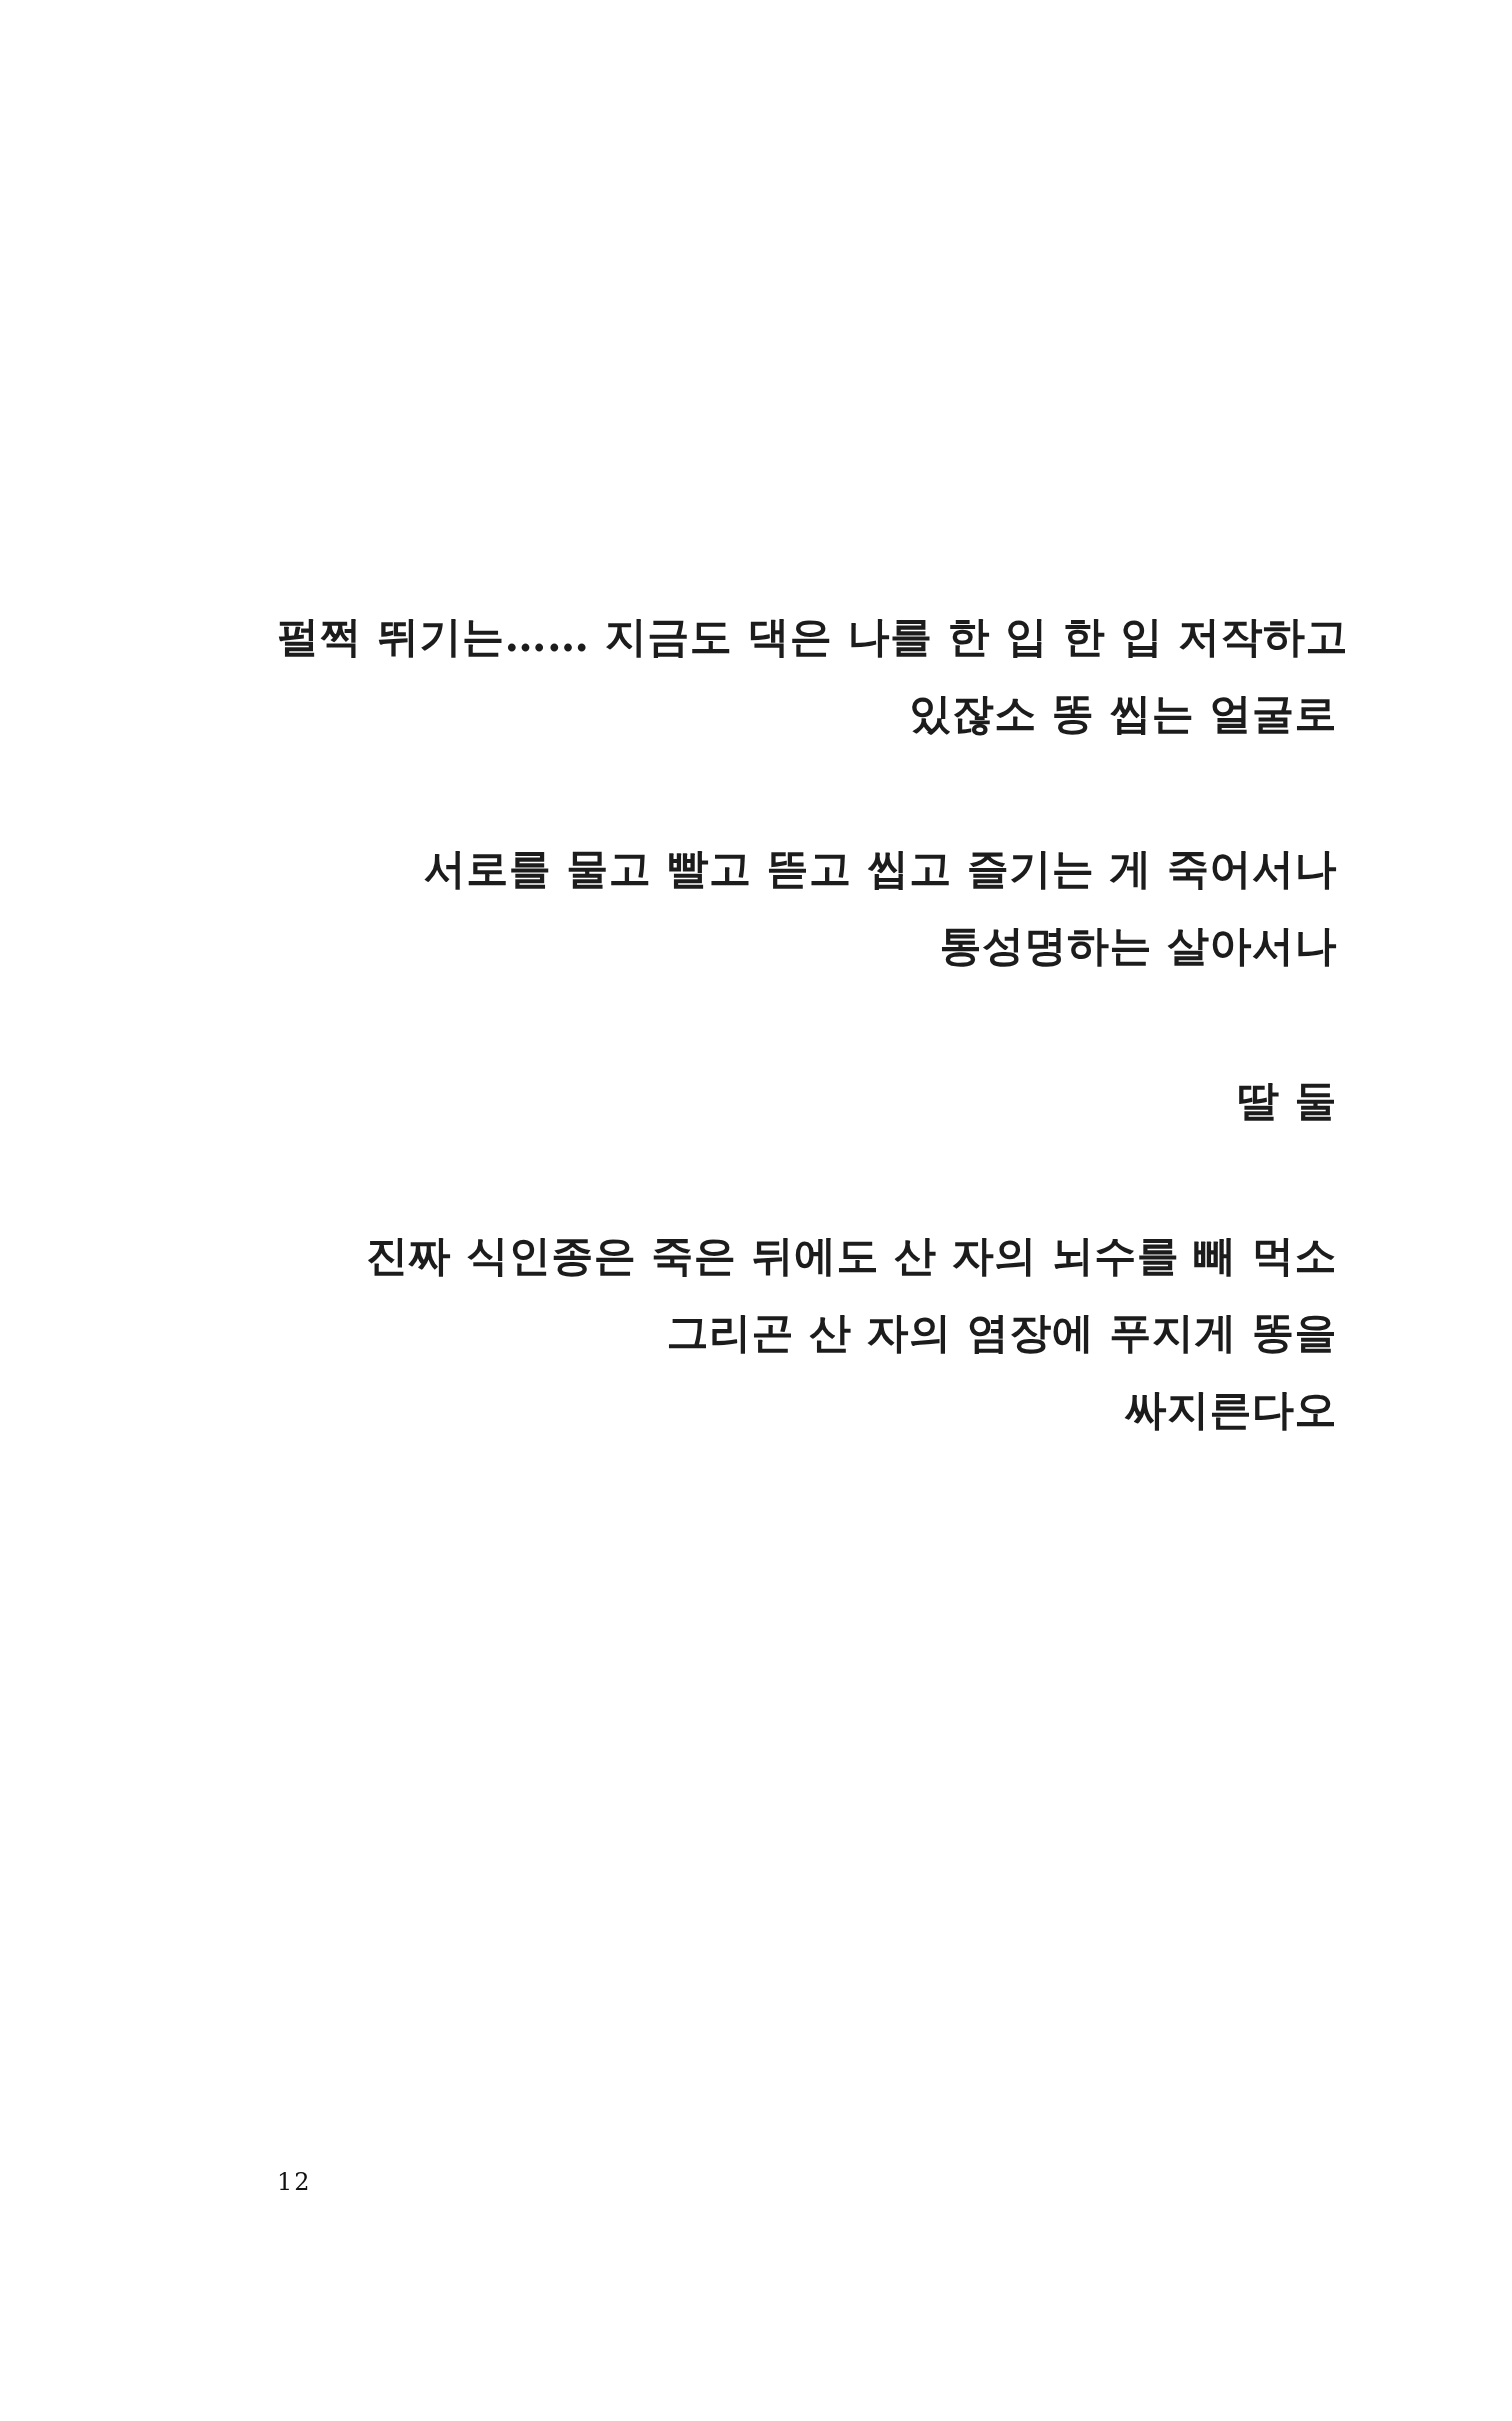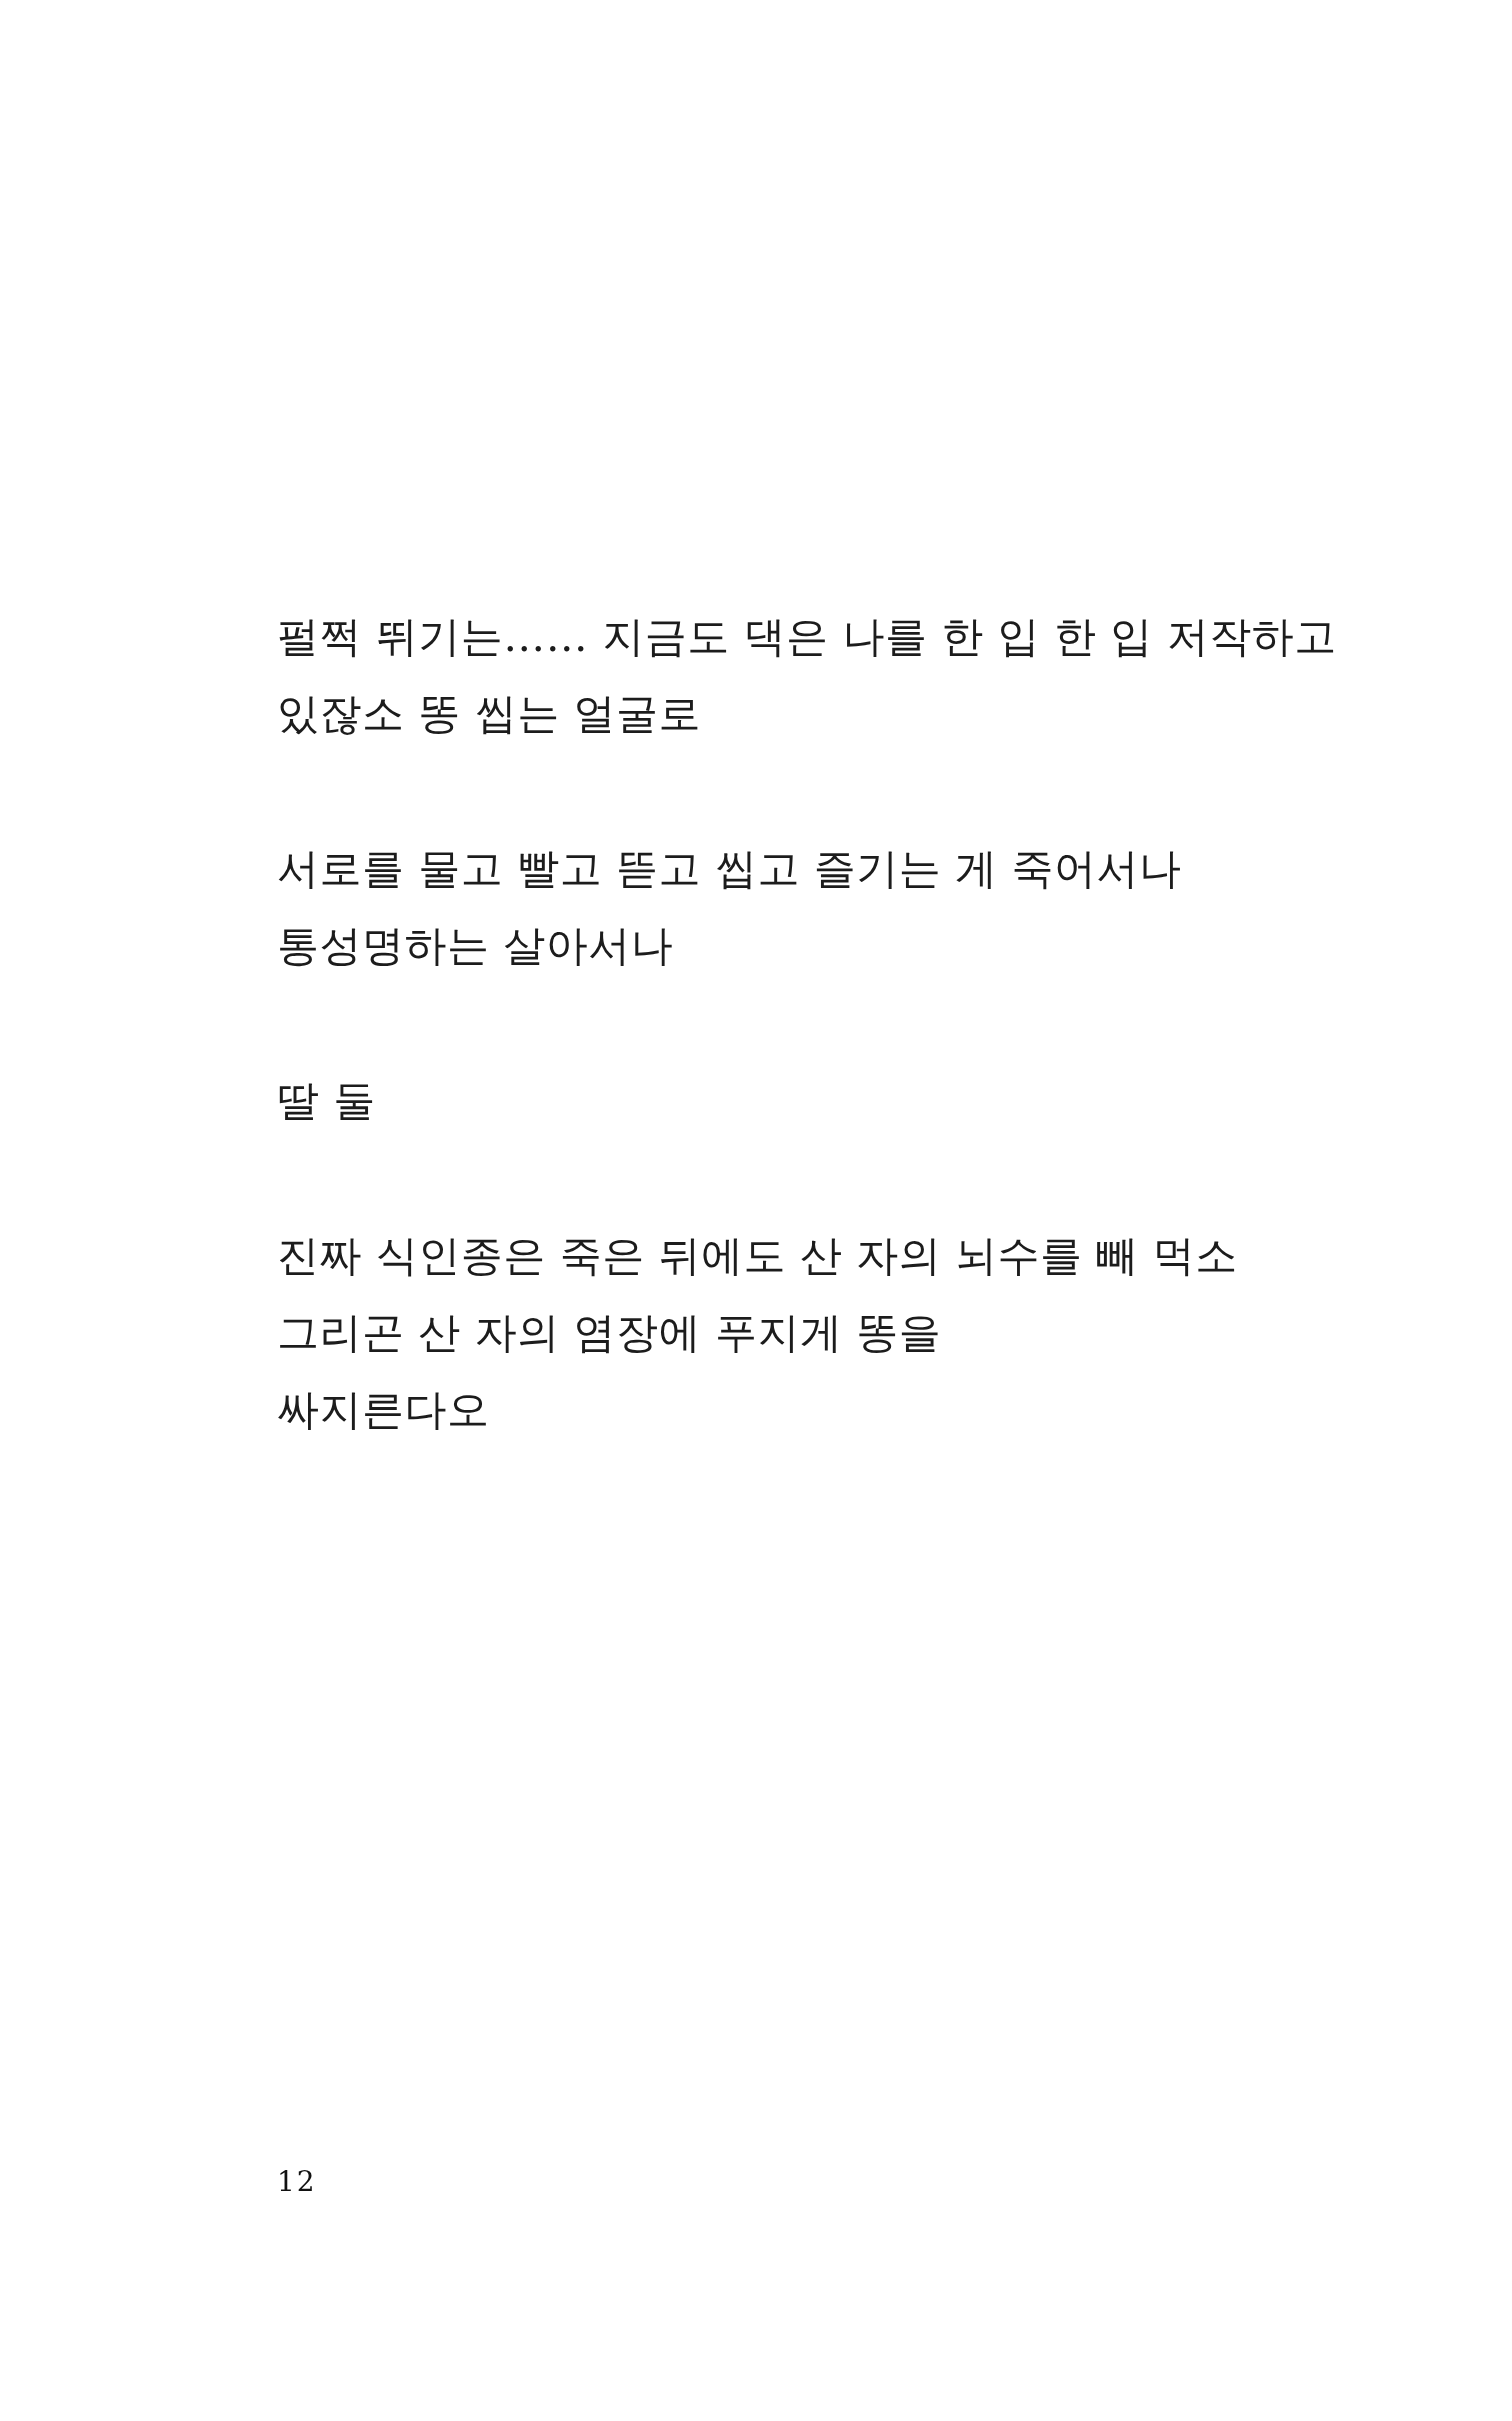--- a/index.html
+++ b/index.html
@@ -27,31 +27,32 @@
     width: 1060px;
   }
 
   .stanza {
     margin-bottom: 78px;
   }
 
   .line {
     font-size: 42px;
     line-height: 77px;
-    font-weight: 400;
+    font-weight: 700;
     letter-spacing: 0.5px;
     white-space: nowrap;
     color: #1c1c1c;
+    text-align: right;
   }
 
   .page-number {
     position: absolute;
     left: 277px;
     top: 2166px;
-    font-size: 28px;
+    font-size: 24px;
     line-height: 32px;
     letter-spacing: 2px;
     color: #111111;
     font-variant-numeric: oldstyle-nums;
   }
 </style>
 </head>
 <body>
 
 <div class="page">

